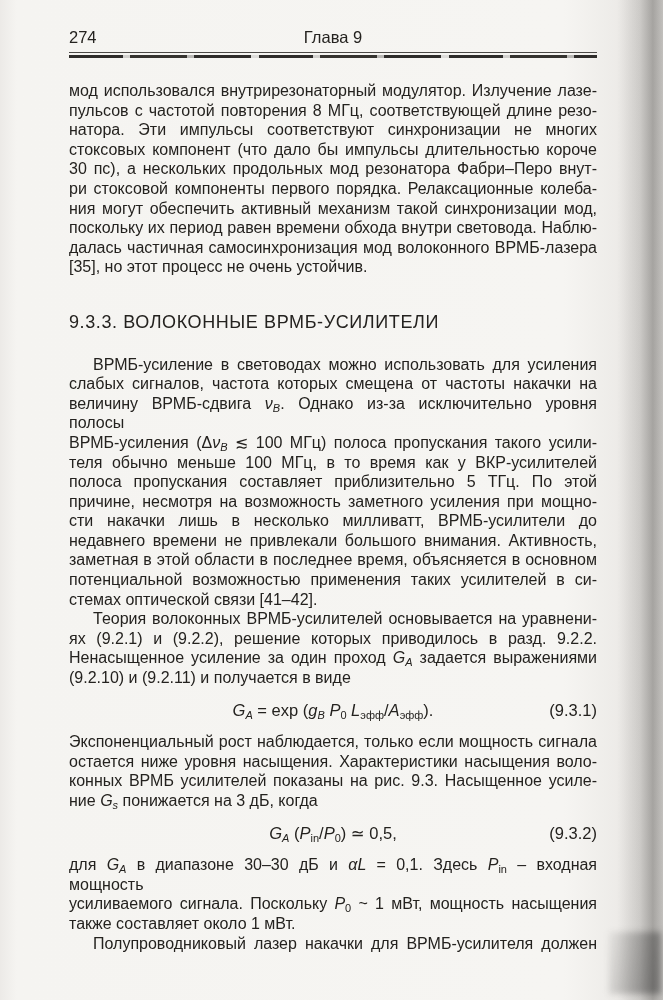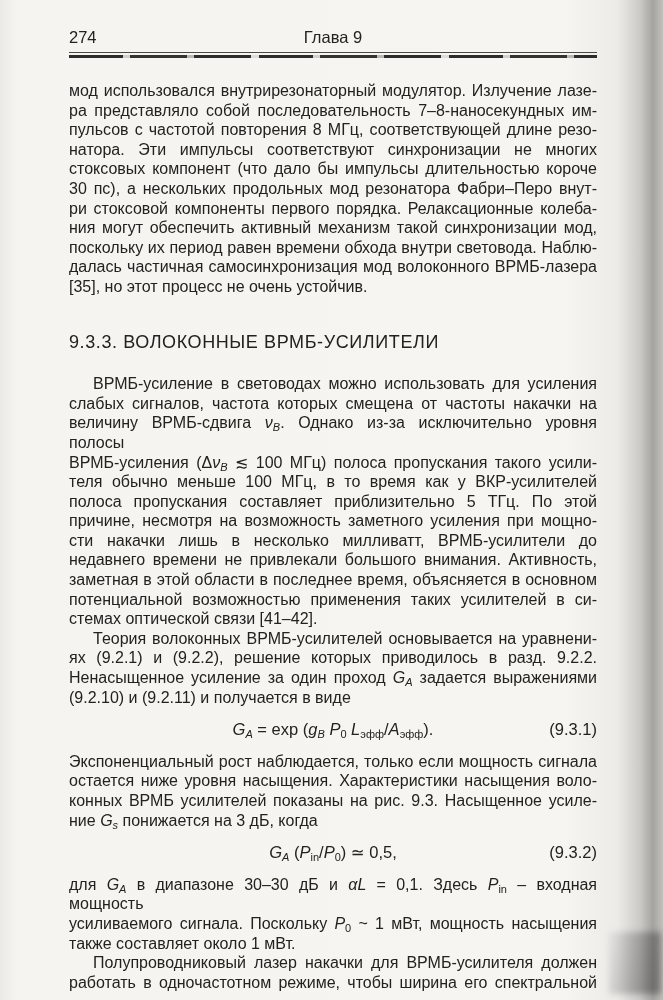--- a/index.html
+++ b/index.html
@@ -60,21 +60,20 @@
       <span class="pg-num">274</span>
       <span class="chap">Глава 9</span>
     </div>
     <div class="rule-thin"></div>
     <div class="rule-thick"></div>
 
     <div class="body-text">
 
       <div class="para endleft">
           <div class="tline"><span>мод использовался внутрирезонаторный модулятор. Излучение лазе-</span></div>
-          <div class="tline"><span>ра представляло собой последовательность 7–8-наносекундных им-</span></div>
           <div class="tline"><span>пульсов с частотой повторения 8 МГц, соответствующей длине резо-</span></div>
           <div class="tline"><span>натора. Эти импульсы соответствуют синхронизации не многих</span></div>
           <div class="tline"><span>стоксовых компонент (что дало бы импульсы длительностью короче</span></div>
           <div class="tline"><span>30 пс), а нескольких продольных мод резонатора Фабри–Перо внут-</span></div>
           <div class="tline"><span>ри стоксовой компоненты первого порядка. Релаксационные колеба-</span></div>
           <div class="tline"><span>ния могут обеспечить активный механизм такой синхронизации мод,</span></div>
           <div class="tline"><span>поскольку их период равен времени обхода внутри световода. Наблю-</span></div>
           <div class="tline"><span>далась частичная самосинхронизация мод волоконного ВРМБ-лазера</span></div>
           <div class="tline"><span>[35], но этот процесс не очень устойчив.</span></div>
         </div>
@@ -123,21 +122,20 @@
       </div>
 
       <div class="para endleft">
           <div class="tline"><span>для </span><i>G</i><sub class="it">A</sub><span> в диапазоне 30–30 дБ и </span><i>αL</i><span> = 0,1. Здесь </span><i>P</i><sub>in</sub><span> – входная мощность</span></div>
           <div class="tline"><span>усиливаемого сигнала. Поскольку </span><i>P</i><sub>0</sub><span> ~ 1 мВт, мощность насыщения</span></div>
           <div class="tline"><span>также составляет около 1 мВт.</span></div>
         </div>
 
       <div class="para indent">
           <div class="tline"><span>Полупроводниковый лазер накачки для ВРМБ-усилителя должен</span></div>
-          <div class="tline"><span>работать в одночастотном режиме, чтобы ширина его спектральной</span></div>
         </div>
 
     </div>
   </div>
 
   <div class="edge-shadow-right"></div>
   <div class="corner-shade"></div>
 </div>
 
 </body></html>

